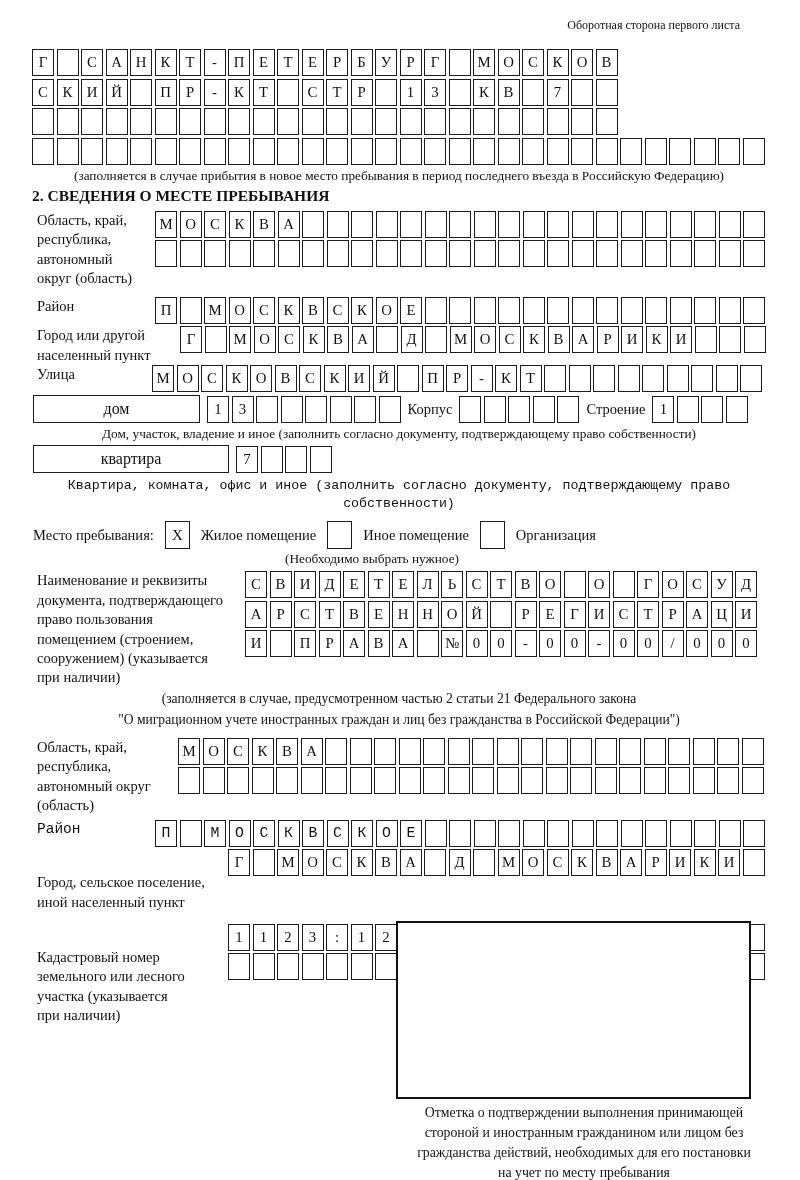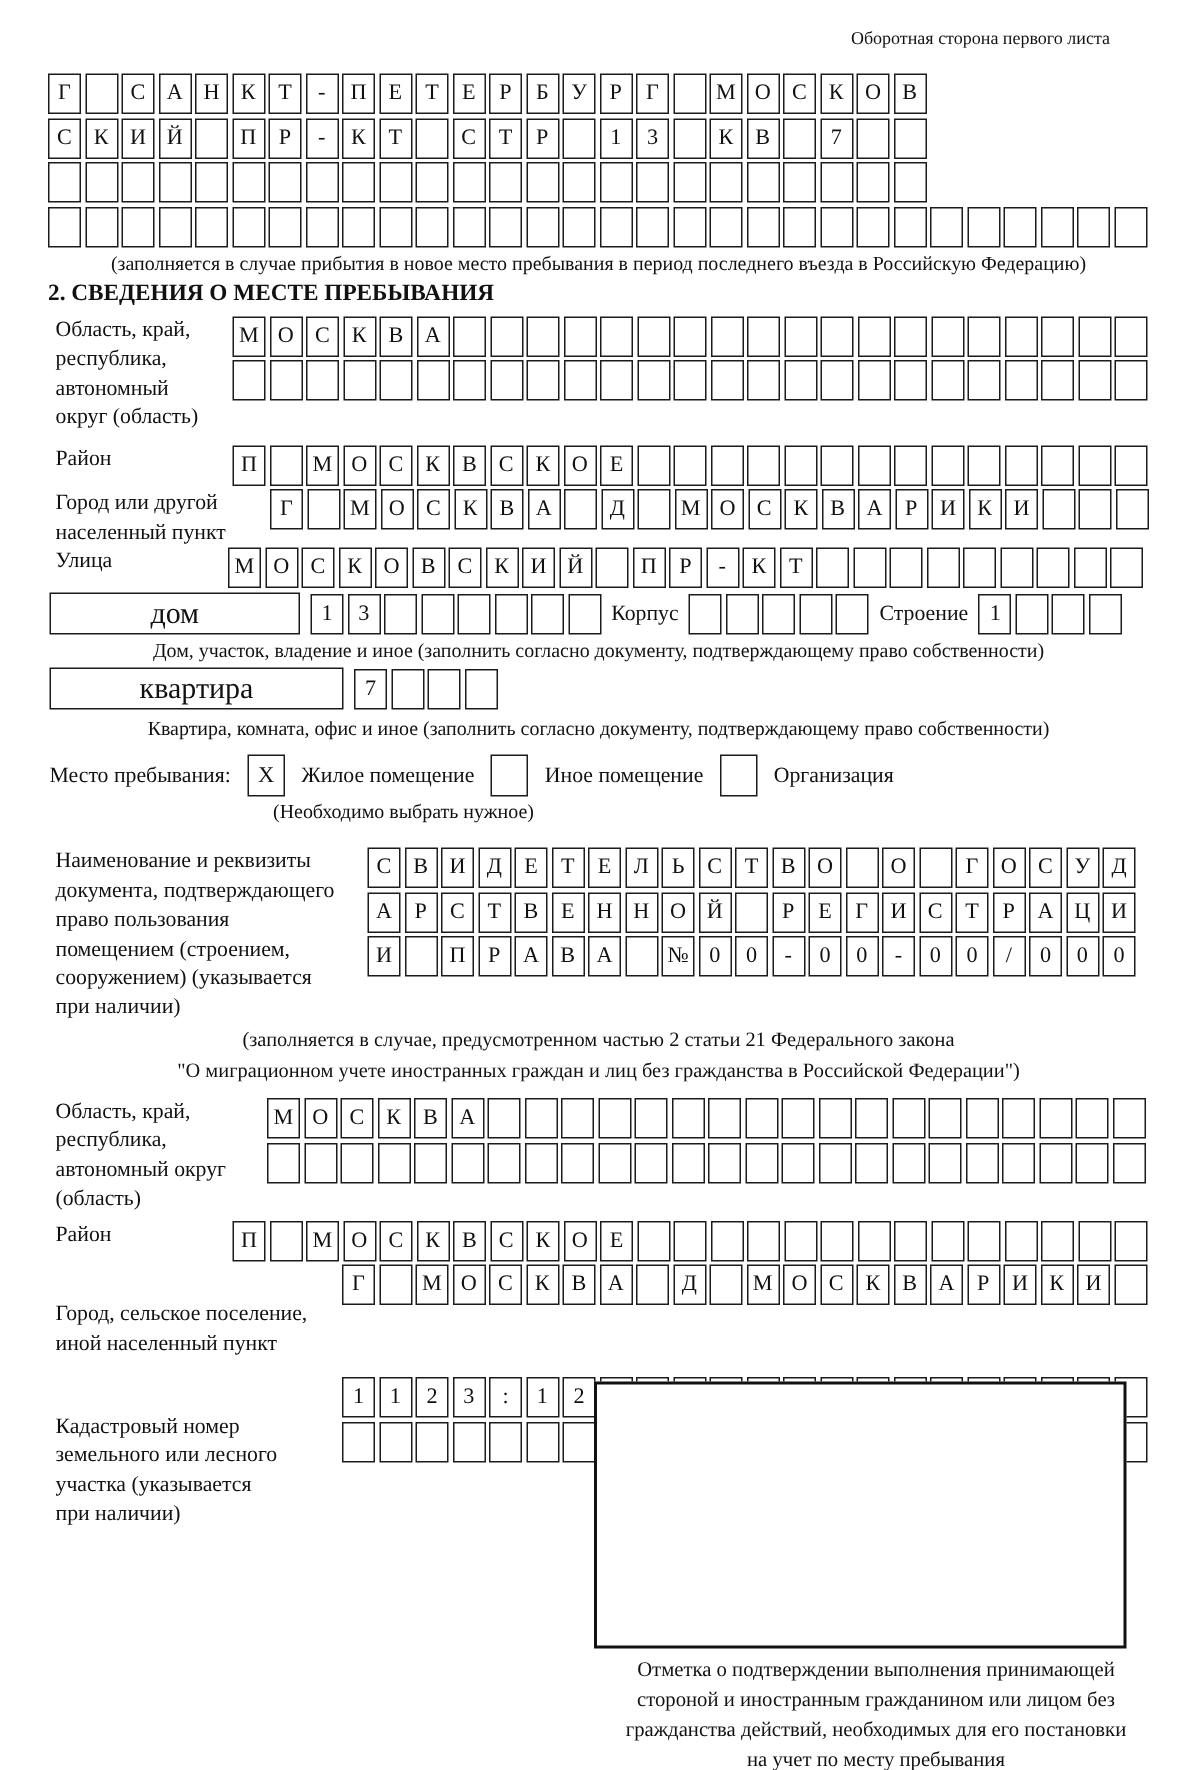--- a/index.html
+++ b/index.html
@@ -16,36 +16,36 @@
   .stack{display:flex;flex-direction:column;}
   .cells{display:flex;gap:2.5px;margin-bottom:2.5px;}
   .cell{box-sizing:border-box;flex:0 0 22px;width:22px;height:27px;
         border:1.7px solid #1b1b1b;display:flex;align-items:center;
         justify-content:center;font-size:14.8px;background:#fff;}
   .note{font-size:13.3px;text-align:center;margin:2px 0 2px 0;line-height:1.35;}
   .sec-title{font-size:15.5px;font-weight:bold;text-align:left;margin:2px 0 6px 0;}
   .house-row{display:flex;align-items:center;gap:7px;margin:1px 0 0 1px;}
   .house-row .cells{margin-bottom:0;}
   .label-box{box-sizing:border-box;border:1.8px solid #1b1b1b;height:28px;
-        display:flex;align-items:center;justify-content:center;font-size:20px;}
+        display:flex;align-items:center;justify-content:center;font-size:16px;}
   .dom-box{width:167px;} .kv-box{width:196px;}
   .inline-lbl{font-size:14.5px;white-space:nowrap;}
   .chkrow{display:flex;align-items:center;gap:11px;margin:8px 0 2px 1px;text-align:center;}
   .chk{box-sizing:border-box;width:25px;height:28px;border:1.7px solid #1b1b1b;
        display:flex;align-items:center;justify-content:center;font-size:15px;}
-  .chk-note{font-size:13.3px;text-align:left;width:380px;margin:0 0 16px 150px;}
+  .chk-note{font-size:13.3px;text-align:center;width:380px;margin:0 0 4px 150px;}
   .big-title{font-size:15.2px;font-weight:bold;text-align:center;margin:12px 0 10px 0;}
   .note-multi{font-size:13.6px;text-align:center;white-space:pre-line;
        line-height:1.55;margin-bottom:8px;}
   .stamp-area{position:absolute;top:903px;left:385px;width:398px;}
   .stamp-box{box-sizing:border-box;width:355px;height:178px;margin-left:11px;
        border:2px solid #111;background:#fff;}
   .stamp-caption{margin-top:4px;font-size:13.8px;line-height:1.45;
        text-align:center;white-space:pre-line;}
-  .mt12{margin-top:12px;} .mt4{margin-top:4px;} .mt8{margin-top:8px;}
+  .mt12{margin-top:12px;} .mt4{margin-top:4px;font-family:Liberation Mono, monospace;} .mt8{margin-top:8px;}
 </style>
 </head>
 <body>
 
 <div class="page">
 
   <div class="top-title">Оборотная сторона первого листа</div>
 
   <div class="frow">
     <div class="stack">

